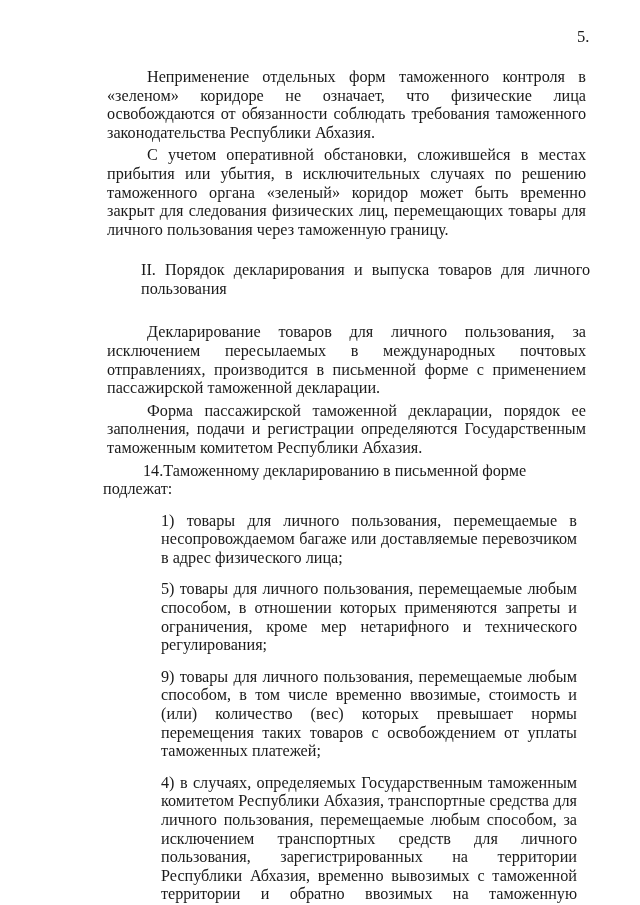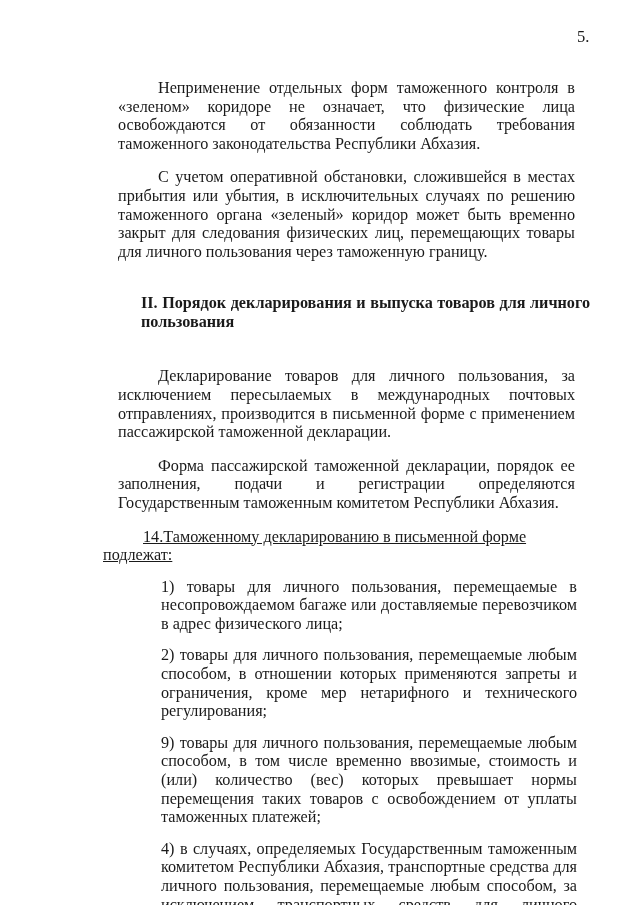--- a/index.html
+++ b/index.html
@@ -24,50 +24,49 @@
   }
   .content {
     position: absolute;
     top: 64px;
     left: 103px;
     width: 487px;
     font-size: 16.2px;
     line-height: 18.6px;
   }
   .para {
-    margin: 15px;
+    margin: 4px;
     text-align: justify;
     text-indent: 40px;
     hyphens: manual;
   }
   .gap-section { height: 18px; }
   .heading {
     margin: 0 0 0 38px;
-    font-weight: bold;
+    font-weight: normal;
     text-align: justify;
     text-align-last: left;
     font-size: 16.2px;
     line-height: 19px;
   }
   .gap-after-heading { height: 20px; }
   .list {
     margin: 0 0 0 45px;
     padding: 0;
     list-style: none;
   }
   .list-item {
     margin: 13px;
     text-align: justify;
     text-align-last: left;
   }
   .intro-14 {
     margin: 0;
     text-indent: 40px;
     text-align: left;
-    text-decoration: underline;
   }
 </style>
 </head>
 <body>
 
 <div class="page-number">5.</div>
 
 <div class="content">
 
   <p class="para">Неприменение отдельных форм таможенного контроля в «зеленом» коридоре не означает, что физические лица освобождаются от обязанности соблюдать требования таможенного законодательства Республики Абхазия.</p>
@@ -79,18 +78,18 @@
 
   <div class="gap-after-heading"></div>
 
   <p class="para">Декларирование товаров для личного пользования, за исключением пересылаемых в международных почтовых отправлениях, производится в письменной форме с применением пассажирской таможенной декларации.</p>
   <p class="para">Форма пассажирской таможенной декларации, порядок ее заполне­ния, подачи и регистрации определяются Государственным таможенным комитетом Республики Абхазия.</p>
 
   <p class="intro-14">14.Таможенному декларированию в письменной форме подлежат:</p>
 
   <ol class="list">
     <li class="list-item">1) товары для личного пользования, перемещаемые в несопрово­ждаемом багаже или доставляемые перевозчиком в адрес физи­ческого лица;</li>
-    <li class="list-item">2) товары для личного пользования, перемещаемые любым спосо­бом, в отношении которых применяются запреты и ограничения, кроме мер нетарифного и технического регулирования;</li>
+    <li class="list-item">5) товары для личного пользования, перемещаемые любым спосо­бом, в отношении которых применяются запреты и ограничения, кроме мер нетарифного и технического регулирования;</li>
     <li class="list-item">9) товары для личного пользования, перемещаемые любым спо­собом, в том числе временно ввозимые, стоимость и (или) коли­чество (вес) которых превышает нормы перемещения таких товаров с освобождением от уплаты таможенных платежей;</li>
     <li class="list-item">4) в случаях, определяемых Государственным таможенным коми­тетом Республики Абхазия, транспортные средства для личного пользования, перемещаемые любым способом, за исключением транспортных средств для личного пользования, зарегистрирован­ных на территории Республики Абхазия, временно вывозимых с таможенной территории и обратно ввозимых на таможенную территорию;</li>
   </ol>
 
 </div>
 
 </body></html>

